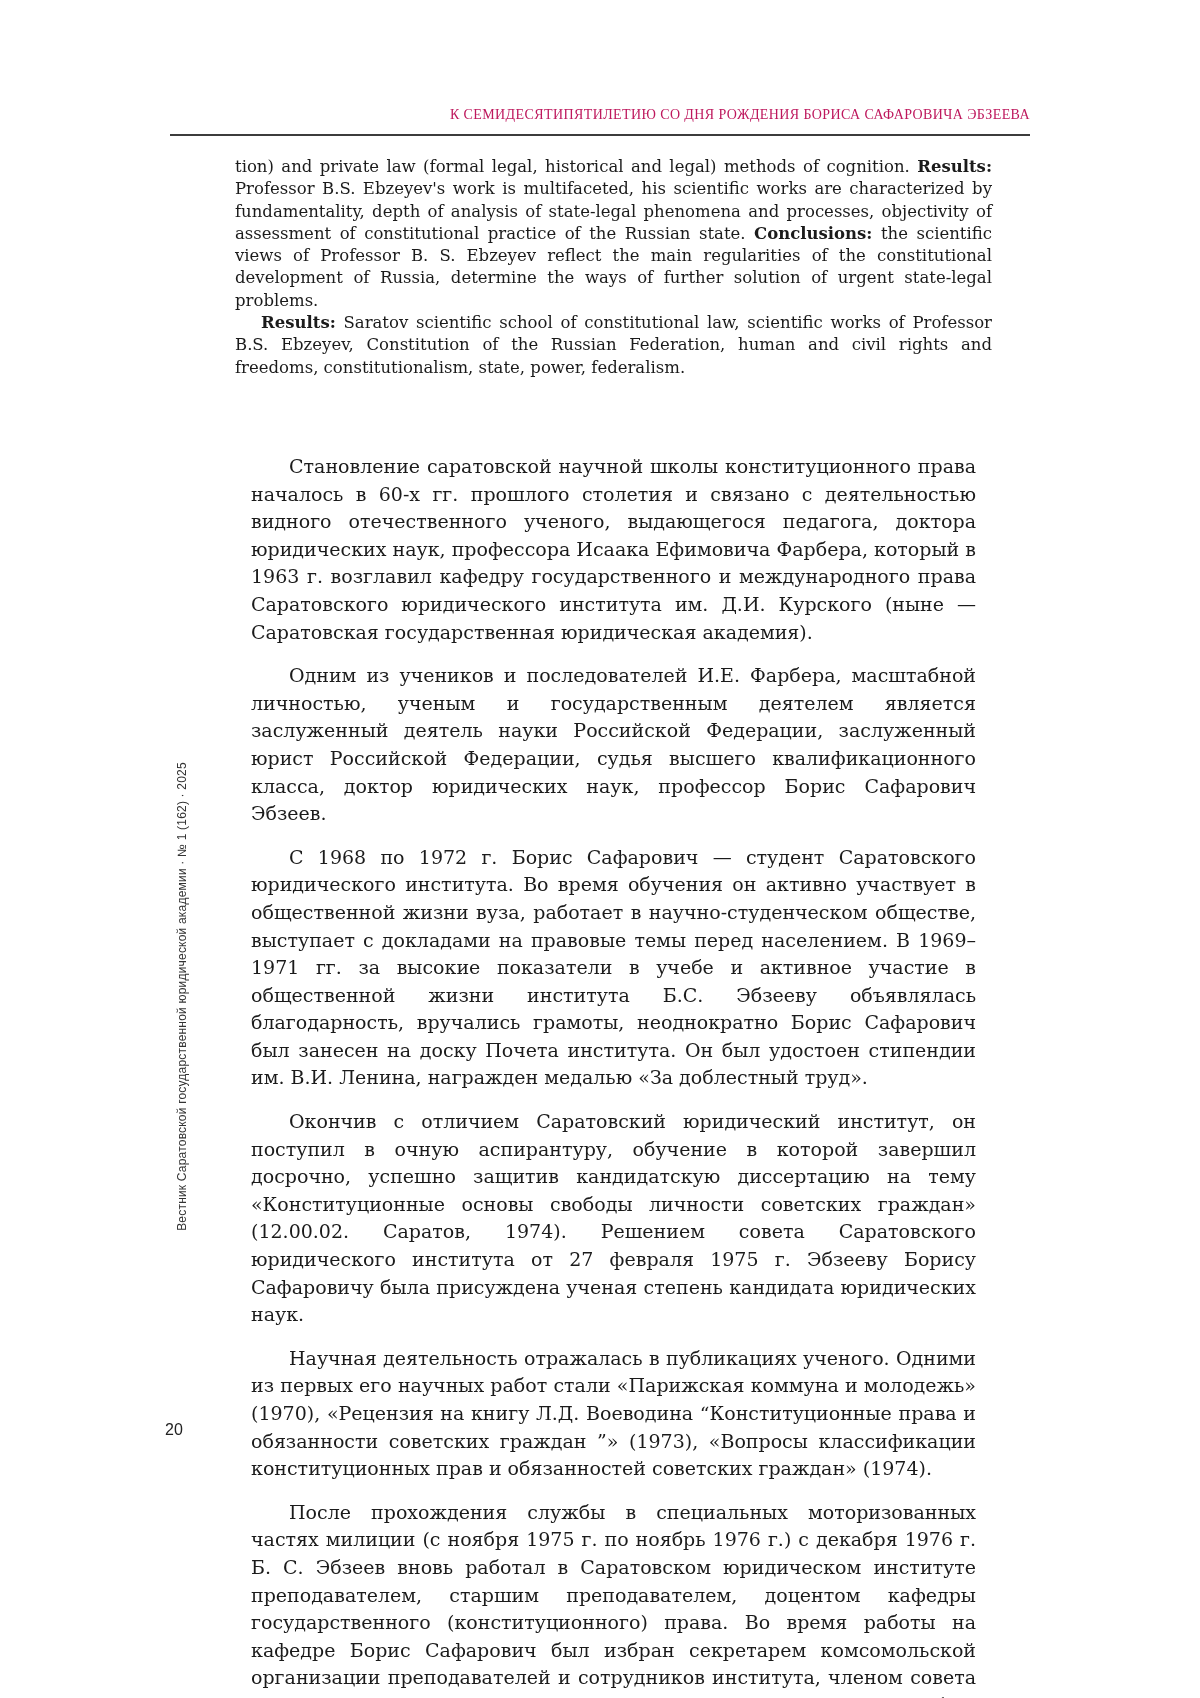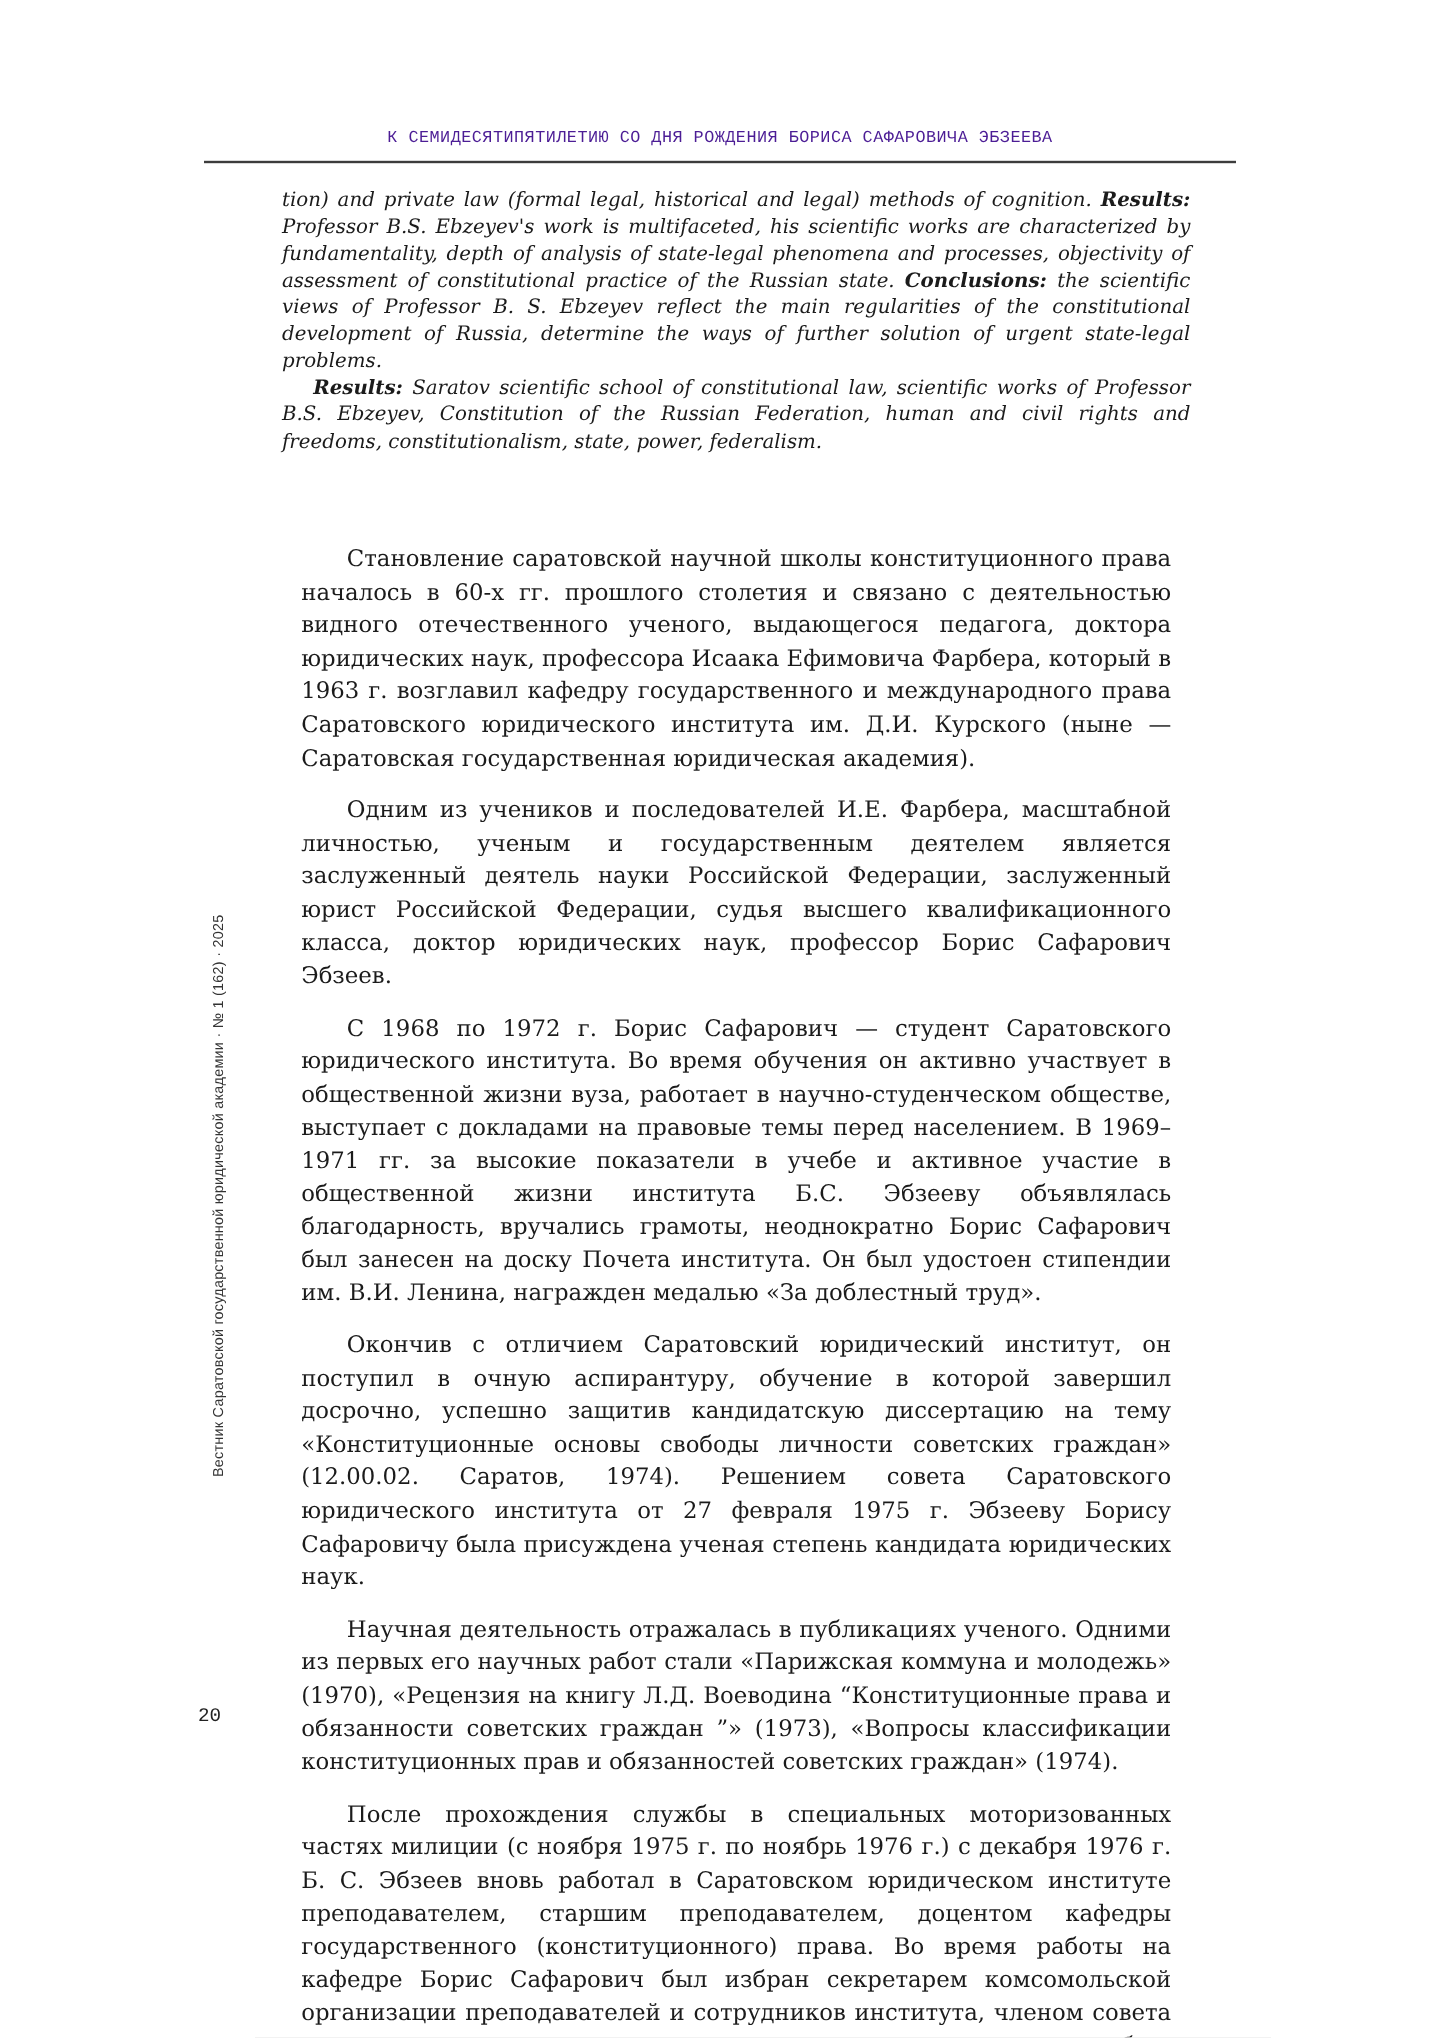--- a/index.html
+++ b/index.html
@@ -11,41 +11,40 @@
     background: #ffffff;
     color: #1b1b1b;
     font-family: "DejaVu Serif", serif;
     overflow: hidden;
   }
   .running-head {
     position: absolute;
     top: 107px;
     left: 170px;
     width: 860px;
-    text-align: center;
-    font-family: Liberation Mono, monospace;
+    text-align: right;
+    font-family: Liberation Serif, serif;
     font-size: 14px;
     letter-spacing: 0.4px;
-    color: #4c1d95;
+    color: #be185d;
     white-space: nowrap;
   }
   .header-rule {
     position: absolute;
     top: 134px;
     left: 170px;
     width: 860px;
     height: 0;
     border-top: 2px solid #3c3c3c;
   }
   .abstract {
     position: absolute;
     left: 235px;
     top: 156px;
     width: 757px;
-    font-style: italic;
     font-size: 16.5px;
     line-height: 22.3px;
     text-align: justify;
   }
   .abstract p { margin: 0; }
   .abstract p.indent { text-indent: 26px; }
   .abstract b { font-weight: bold; }
   .body-text {
     position: absolute;
     left: 235px;
@@ -68,21 +67,21 @@
     font-size: 12px;
     letter-spacing: 0.2px;
     color: #333333;
     text-align: center;
     white-space: nowrap;
   }
   .page-number {
     position: absolute;
     left: 165px;
     top: 1421px;
-    font-family: Liberation Mono, monospace;
+    font-family: Liberation Sans, sans-serif;
     font-size: 16px;
     color: #222222;
   }
 </style>
 </head>
 <body>
 
 <div class="page">
 
   <div class="running-head">К СЕМИДЕСЯТИПЯТИЛЕТИЮ СО ДНЯ РОЖДЕНИЯ БОРИСА САФАРОВИЧА ЭБЗЕЕВА</div>

